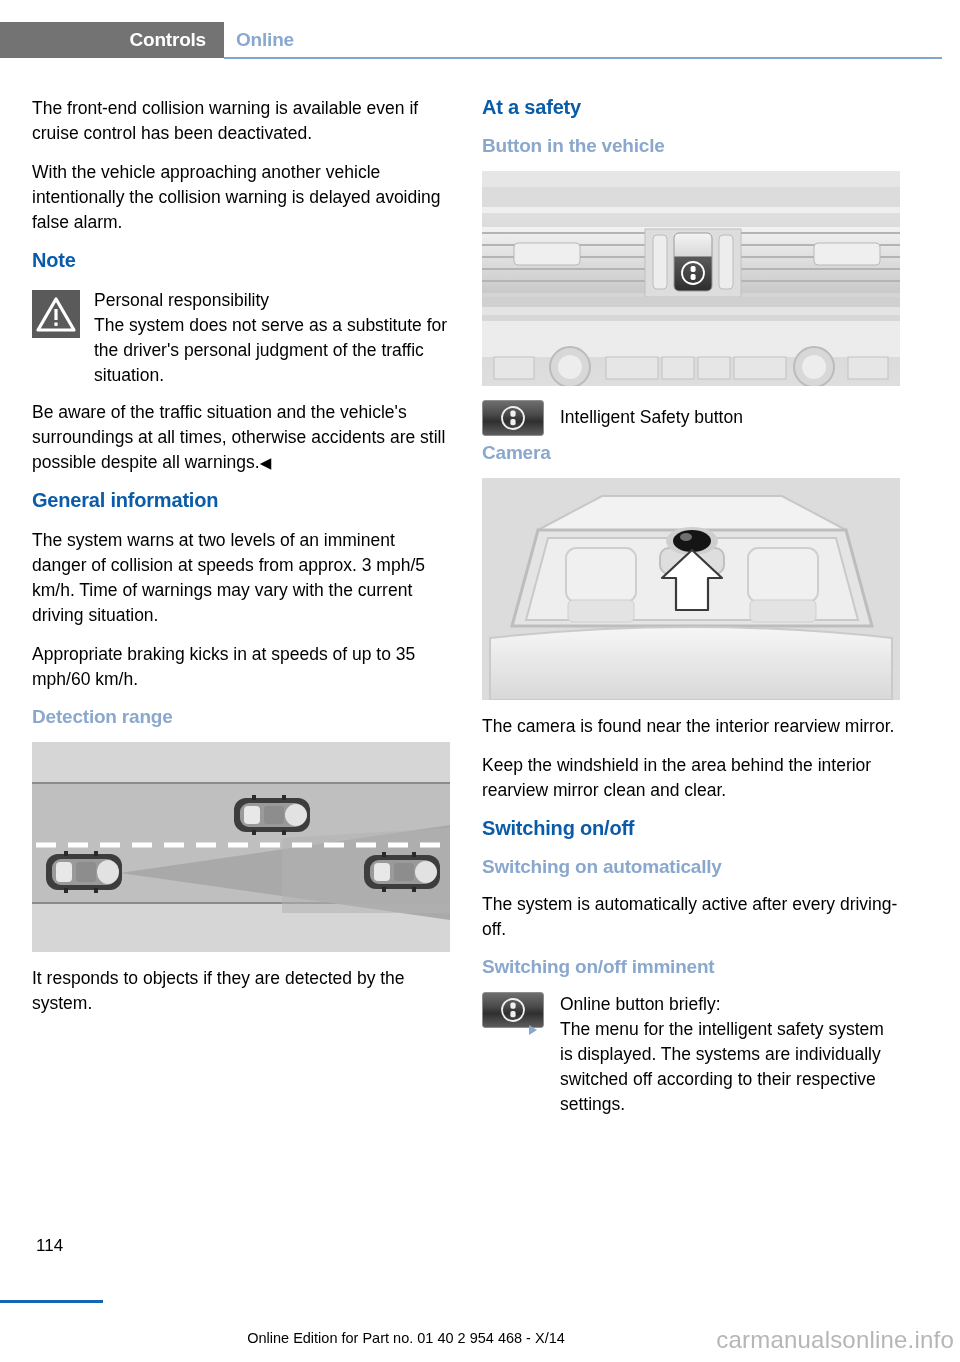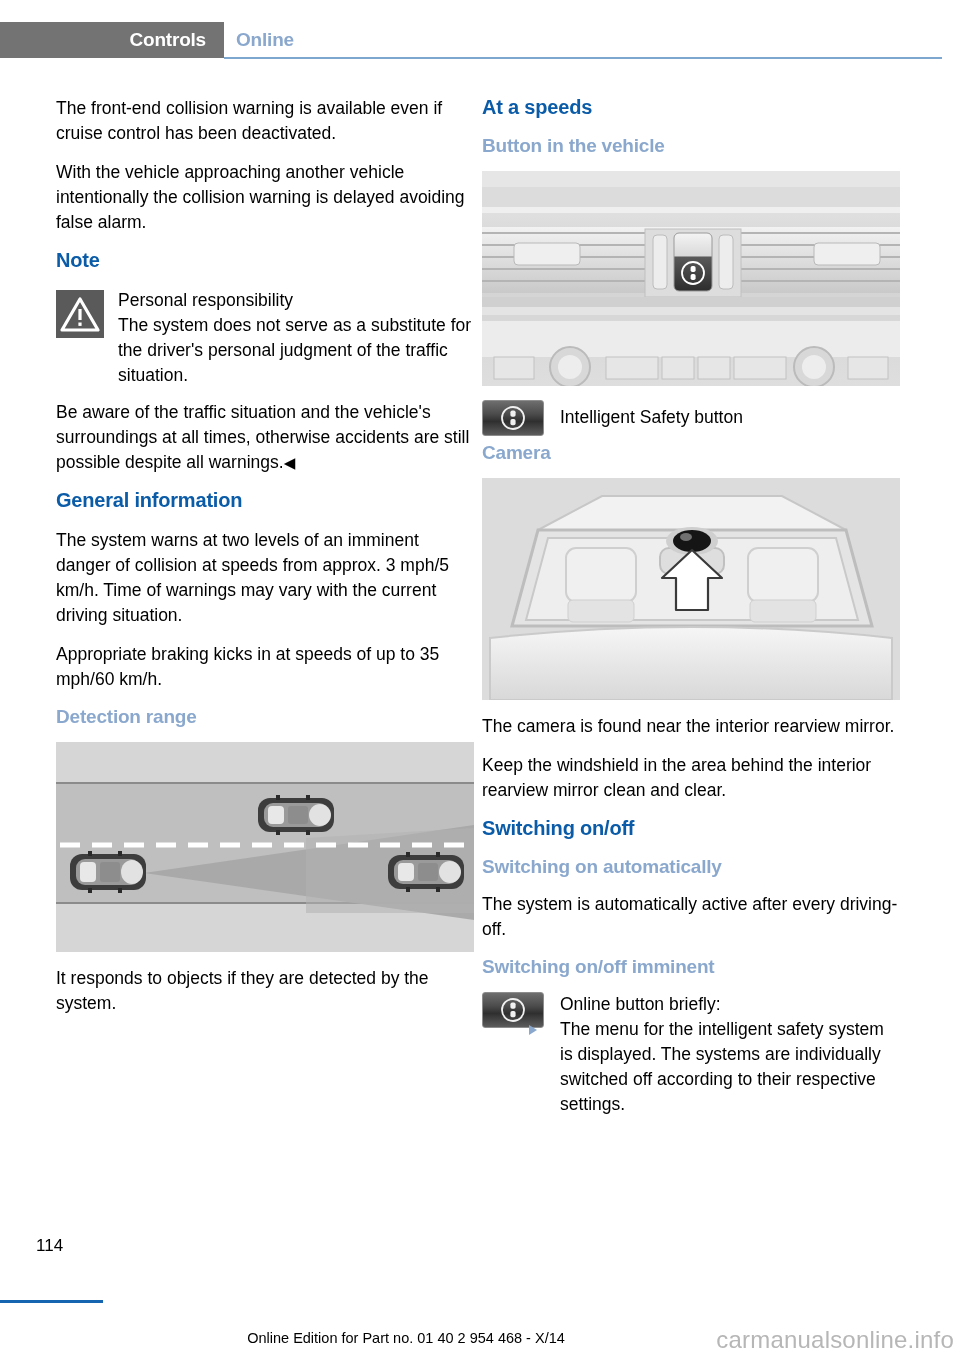--- a/index.html
+++ b/index.html
@@ -50,21 +50,20 @@
     left: 224px; top: 57px;
     width: 718px; height: 2px;
     background: #7da7cf;
   }
 
   
   .col-left {
     position: absolute;
     left: 32px; top: 96px;
     width: 418px;
-    margin-left: 24px;
   }
   .col-right {
     position: absolute;
     left: 482px; top: 96px;
     width: 418px;
   }
 
   
   p.body {
     margin: 0 0 14px 0;
@@ -287,21 +286,21 @@
         <rect x="380" y="145" width="4" height="5" fill="#2a2a2a"></rect>
       </g>
     </svg>
   </div>
 
   <p class="body" style="margin-top:14px">It responds to objects if they are detected by the system.</p>
 </div>
 
 <div class="col-right">
 
-  <h2 class="h-main">At a speeds</h2>
+  <h2 class="h-main">At a safety</h2>
   <h3 class="h-sub sp-top-sm">Button in the vehicle</h3>
 
   <div class="figure fig-button">
     <svg width="418" height="215" viewBox="0 0 418 215">
       <defs>
         <linearGradient id="gdash" x1="0" y1="0" x2="0" y2="1">
           <stop offset="0%" stop-color="#e9e9e9"></stop>
           <stop offset="45%" stop-color="#d2d2d2"></stop>
           <stop offset="100%" stop-color="#dedede"></stop>
         </linearGradient>

